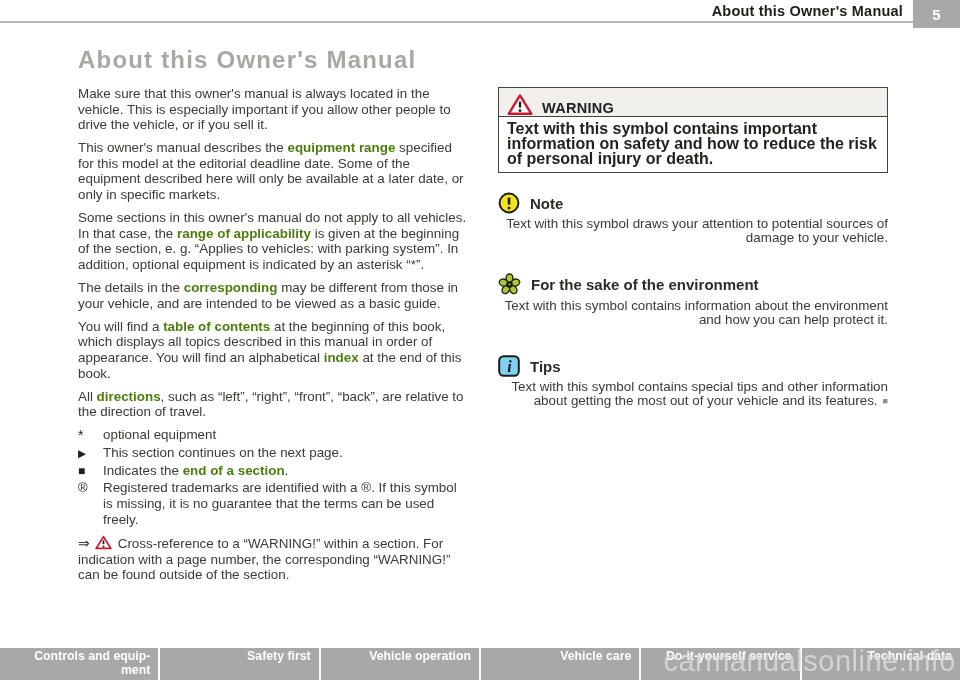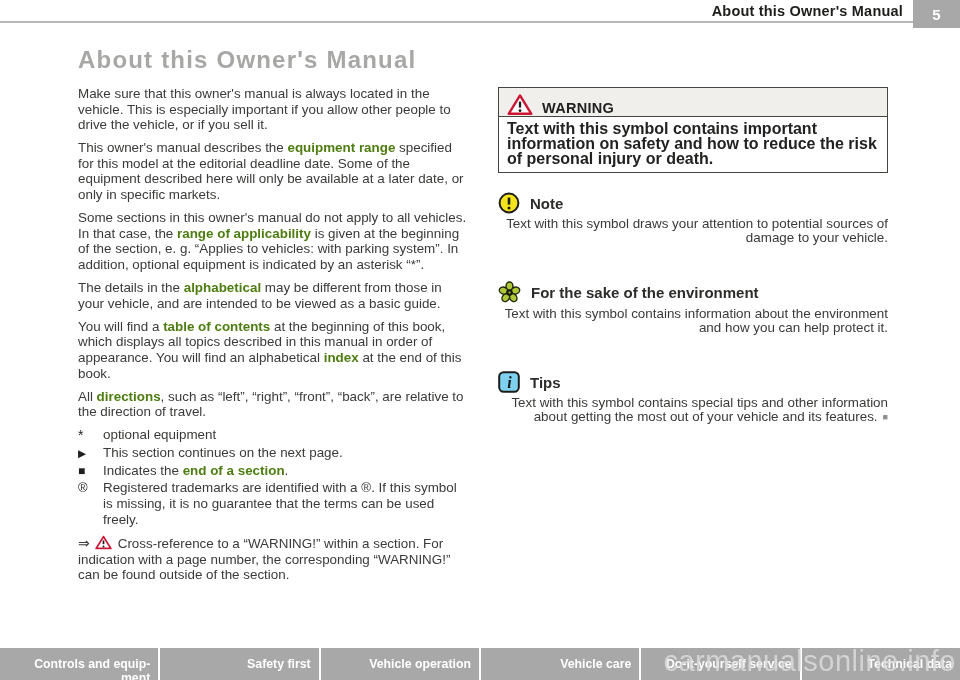--- a/index.html
+++ b/index.html
@@ -56,32 +56,32 @@
     height: 29px; padding: 0 8px;
     background: #f1efec; border-bottom: 1.5px solid #45453f;
   }
   .warning-title { font-size: 14.5px; font-weight: bold; color: #222220; letter-spacing: 0.3px; }
   .warning-body {
     padding: 4px 8px 6px; font-size: 16px; font-weight: bold;
     line-height: 15px; color: #222220;
   }
 
   .info-section { margin-top: 19px; }
-  .info-section.gap-lg { margin-top: 36px; }
+  .info-section.gap-lg { margin-top: 28px; }
   .section-header { display: flex; align-items: center; gap: 10px; }
   .section-title { font-size: 15px; font-weight: bold; color: #2c2c2a; }
   .section-body { margin-top: 3px; font-size: 13.4px; line-height: 14px; text-align: right; }
   .end-mark { color: #8e8e8c; font-size: 9px; margin-left: 5px; vertical-align: 1px; }
 
   
   .footer { position: absolute; left: 0; right: 0; bottom: 0; height: 32px; display: flex; }
   .footer-tab {
     flex: 1; background: #a8a8a8; margin-right: 2px;
     color: #ffffff; font-weight: bold; font-size: 12.3px; line-height: 13.5px;
-    text-align: right; padding: 10px 8px 0 0; white-space: pre-line;
+    text-align: right; padding: 2px 8px 0 0; white-space: pre-line;
   }
   .footer-tab:last-child { margin-right: 0; }
 
   
   .watermark {
     position: absolute; right: 4px; bottom: 2px; z-index: 5;
     font-size: 29px; letter-spacing: 0.5px;
     color: rgba(219, 219, 219, 0.85);
     pointer-events: none;
   }
@@ -94,21 +94,21 @@
   <div class="header-title">About this Owner's Manual</div>
   <div class="page-box">5</div>
 </div>
 
 <div class="col-left">
   <h1 class="article-title">About this Owner's Manual</h1>
 
   <p class="body-p"><span>Make sure that this owner's manual is always located in the vehicle. This is especially important if you allow other people to drive the vehicle, or if you sell it.</span></p>
   <p class="body-p"><span>This owner's manual describes the </span><b>equipment range</b><span> specified for this model at the editorial deadline date. Some of the equipment described here will only be available at a later date, or only in specific markets.</span></p>
   <p class="body-p"><span>Some sections in this owner's manual do not apply to all vehicles. In that case, the </span><b>range of applicability</b><span> is given at the beginning of the section, e. g. “Applies to vehicles: with parking system”. In addition, optional equipment is indicated by an asterisk “*”.</span></p>
-  <p class="body-p"><span>The details in the </span><b>alphabetical</b><span> may be different from those in your vehicle, and are intended to be viewed as a basic guide.</span></p>
+  <p class="body-p"><span>The details in the </span><b>corresponding</b><span> may be different from those in your vehicle, and are intended to be viewed as a basic guide.</span></p>
   <p class="body-p"><span>You will find a </span><b>table of contents</b><span> at the beginning of this book, which displays all topics described in this manual in order of appearance. You will find an alphabetical </span><b>index</b><span> at the end of this book.</span></p>
   <p class="body-p"><span>All </span><b>directions</b><span>, such as “left”, “right”, “front”, “back”, are relative to the direction of travel.</span></p>
 
   <div class="legend">
     <div class="legend-item">
       <span class="legend-marker m-asterisk">*</span>
       <span class="legend-text"><span>optional equipment</span></span>
     </div>
     <div class="legend-item">
       <span class="legend-marker m-triangle">▶</span>

